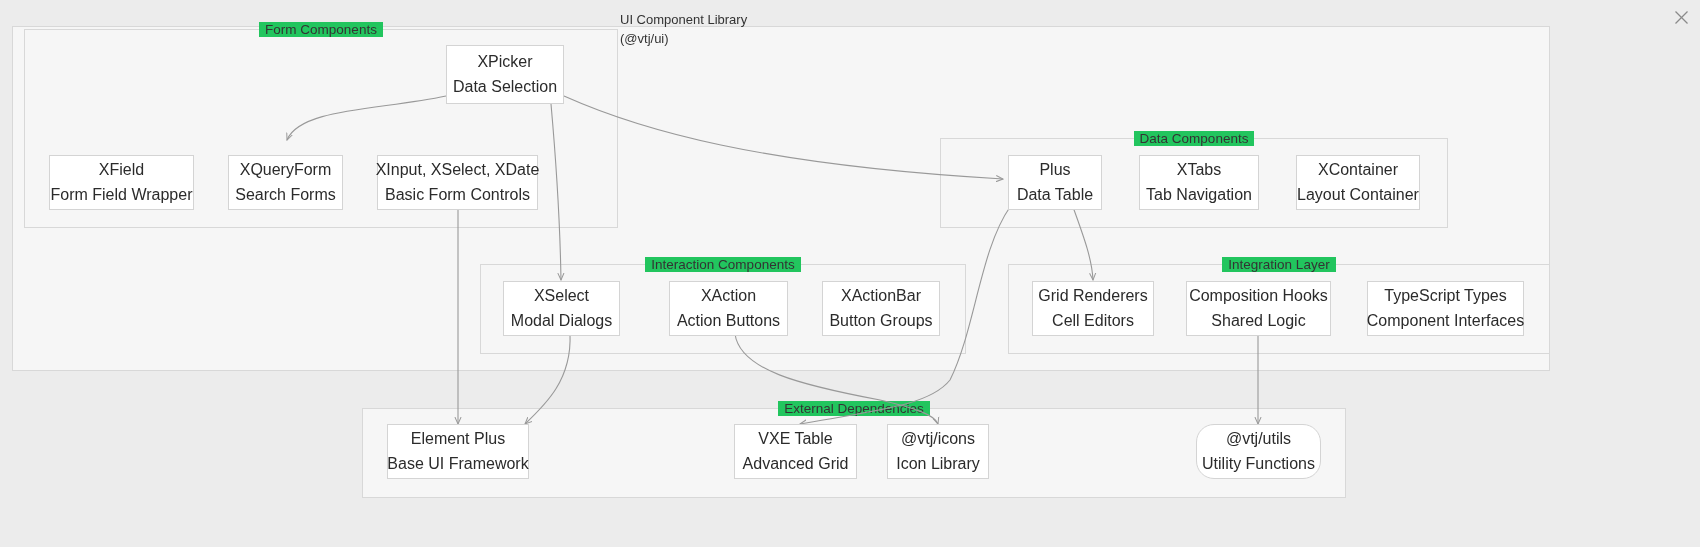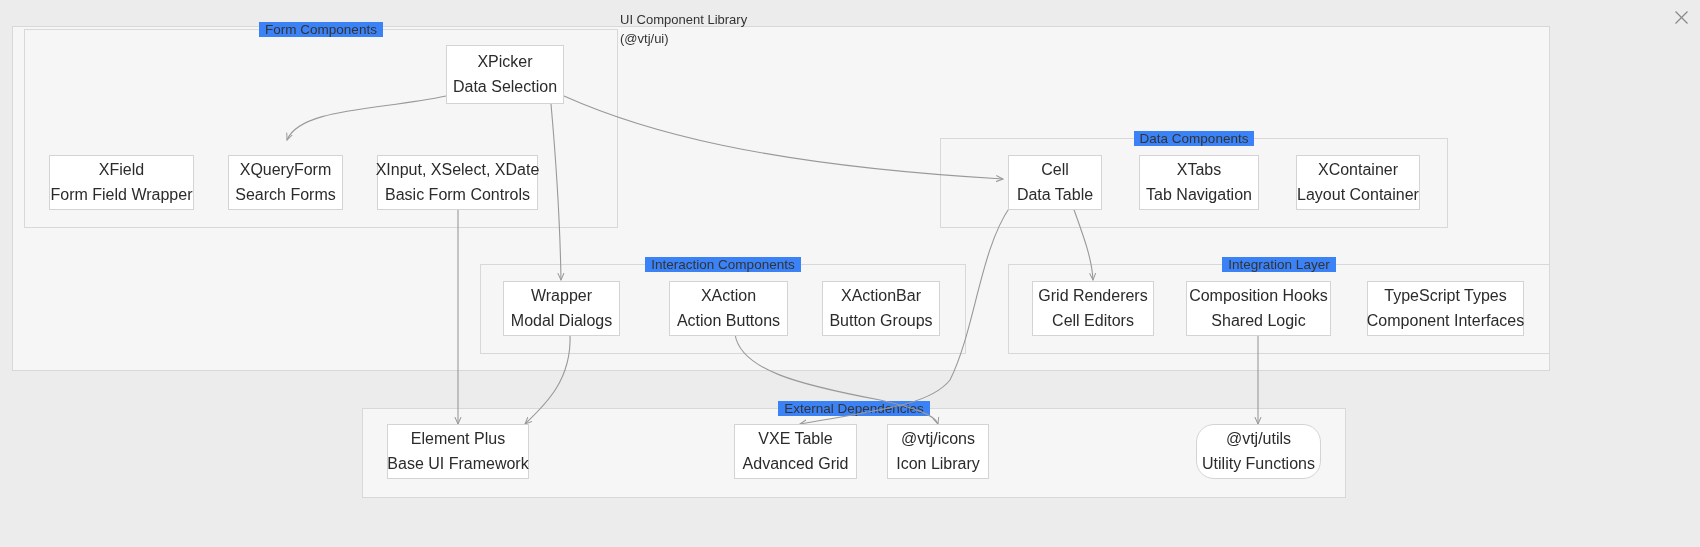--- a/index.html
+++ b/index.html
@@ -36,21 +36,21 @@
     top: -9px;
     left: 0;
     width: 100%;
     text-align: center;
     font-size: 13.5px;
     color: #333333;
     background: transparent;
     line-height: 18px;
   }
   .cluster-title span {
-    background: #3b82f6;
+    background: #22c55e;
     padding: 0 6px;
   }
   .node {
     position: absolute;
     background: #ffffff;
     border: 1px solid #d4d4d4;
     box-sizing: border-box;
     display: flex;
     flex-direction: column;
     align-items: center;
@@ -167,36 +167,36 @@
     <div class="line1">XQueryForm</div>
     <div class="line2">Search Forms</div>
   </div>
 
   <div class="node" style="left:377px; top:155px; width:161px; height:55px;">
     <div class="line1">XInput, XSelect, XDate</div>
     <div class="line2">Basic Form Controls</div>
   </div>
 
   <div class="node" style="left:1008px; top:155px; width:94px; height:55px;">
-    <div class="line1">Cell</div>
+    <div class="line1">Plus</div>
     <div class="line2">Data Table</div>
   </div>
 
   <div class="node" style="left:1139px; top:155px; width:120px; height:55px;">
     <div class="line1">XTabs</div>
     <div class="line2">Tab Navigation</div>
   </div>
 
   <div class="node" style="left:1296px; top:155px; width:124px; height:55px;">
     <div class="line1">XContainer</div>
     <div class="line2">Layout Container</div>
   </div>
 
   <div class="node" style="left:503px; top:281px; width:117px; height:55px;">
-    <div class="line1">Wrapper</div>
+    <div class="line1">XSelect</div>
     <div class="line2">Modal Dialogs</div>
   </div>
 
   <div class="node" style="left:669px; top:281px; width:119px; height:55px;">
     <div class="line1">XAction</div>
     <div class="line2">Action Buttons</div>
   </div>
 
   <div class="node" style="left:822px; top:281px; width:118px; height:55px;">
     <div class="line1">XActionBar</div>

